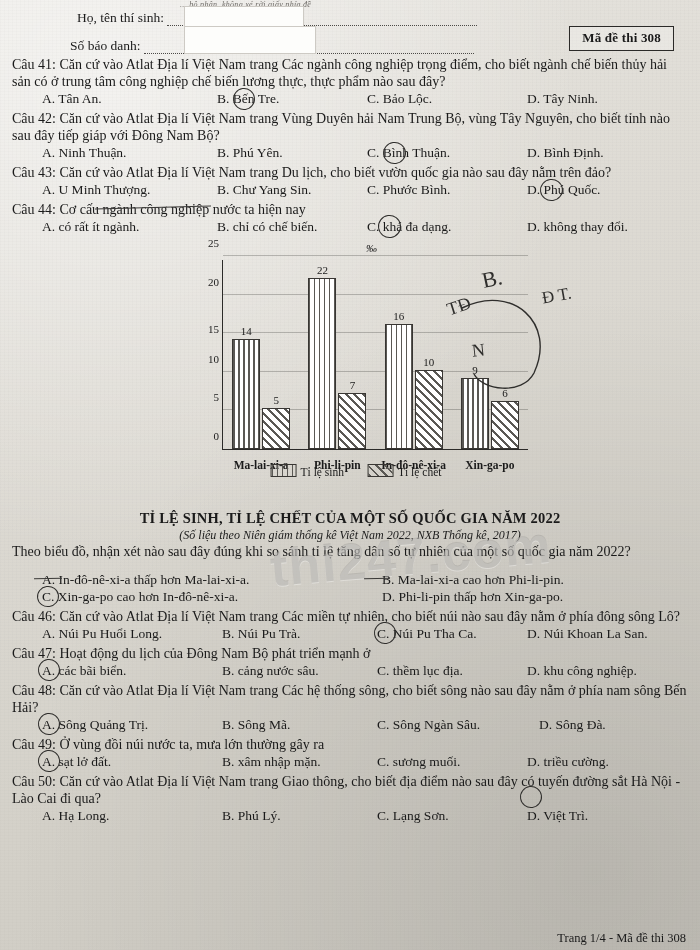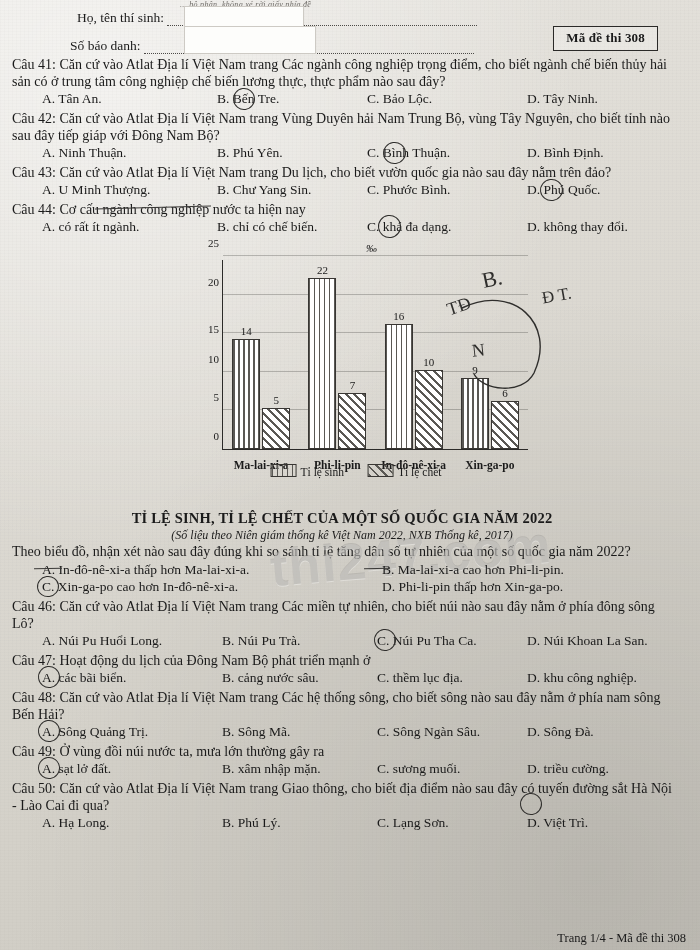--- a/index.html
+++ b/index.html
@@ -18,21 +18,21 @@
       radial-gradient(circle at 85% 92%, rgba(0,0,0,0.10), rgba(0,0,0,0) 55%),
       linear-gradient(160deg,#e9e7e2 0%,#dedbd4 35%,#d4d1c9 70%,#cbc8c0 100%);
   }
   .noise{
     position:absolute;inset:0;
     background-image:
       repeating-linear-gradient(0deg, rgba(0,0,0,0.012) 0px, rgba(0,0,0,0.012) 1px, rgba(255,255,255,0) 1px, rgba(255,255,255,0) 3px),
       repeating-linear-gradient(90deg, rgba(0,0,0,0.010) 0px, rgba(0,0,0,0.010) 1px, rgba(255,255,255,0) 1px, rgba(255,255,255,0) 4px);
     pointer-events:none;
   }
-  .content{position:absolute;inset:0;padding:4px 28px 0 12px;}
+  .content{position:absolute;inset:0;padding:4px 12px 0 12px;}
 
   
   .toptrim{
     position:absolute;top:0;left:180px;width:420px;height:12px;
     font-size:8px;color:#6d6a66;font-style:italic;letter-spacing:.3px;
     white-space:nowrap;overflow:hidden;
   }
   .hdr{position:relative;height:52px;}
   .hdr .lbl{font-size:13.5px;}
   .hdr .l1{position:absolute;left:65px;top:6px;}
@@ -265,21 +265,21 @@
       <div class="scribble" style="left:460px;top:102px;font-size:18px;transform:rotate(-6deg);">N</div>
       <svg width="120" height="120" style="position:absolute;left:440px;top:40px;pointer-events:none;">
         <path d="M10 30 C 60 5, 105 45, 82 95 C 70 118, 30 112, 22 96" fill="none" stroke="#2f2e2c" stroke-width="1.4"></path>
       </svg>
     </div>
 
     <div class="charttitle">TỈ LỆ SINH, TỈ LỆ CHẾT CỦA MỘT SỐ QUỐC GIA NĂM 2022</div>
     <div class="chartsrc">(Số liệu theo Niên giám thống kê Việt Nam 2022, NXB Thống kê, 2017)</div>
 
     <div class="para">Theo biểu đồ, nhận xét nào sau đây đúng khi so sánh tỉ lệ tăng dân số tự nhiên của một số quốc gia năm 2022?</div>
-    <div class="opts" style="margin-top:2px;">
+    <div class="opts" style="margin-top:12px;">
       <div class="row">
         <span class="opt" style="width:340px;padding-left:30px;">A. In-đô-nê-xi-a thấp hơn Ma-lai-xi-a.</span>
         <span class="opt" style="flex:1;">B. Ma-lai-xi-a cao hơn Phi-li-pin.</span>
       </div>
       <div class="row">
         <span class="opt" style="width:340px;padding-left:30px;">C. Xin-ga-po cao hơn In-đô-nê-xi-a.</span>
         <span class="opt" style="flex:1;">D. Phi-li-pin thấp hơn Xin-ga-po.</span>
       </div>
       <div class="circ" style="left:25px;top:14px;width:20px;height:19px;"></div>
       <div class="strike" style="left:22px;top:6px;width:28px;"></div>
@@ -316,21 +316,21 @@
 
     <div class="q">
       <span class="num">Câu 48:</span>
       <span>Căn cứ vào Atlat Địa lí Việt Nam trang Các hệ thống sông, cho biết sông nào sau đây nằm ở phía nam sông Bến Hải?</span>
     </div>
     <div class="opts">
       <div class="row">
         <span class="opt" style="width:180px;padding-left:30px;">A. Sông Quảng Trị.</span>
         <span class="opt" style="width:155px;">B. Sông Mã.</span>
         <span class="opt" style="width:150px;">C. Sông Ngàn Sâu.</span>
-        <span class="opt" style="flex:1;">D. Sông Đà.</span>
+        <span class="opt" style="flex:1;margin-left:12px;">D. Sông Đà.</span>
       </div>
       <div class="circ" style="left:26px;top:-4px;width:20px;height:20px;"></div>
     </div>
 
     <div class="q">
       <span class="num">Câu 49:</span>
       <span>Ở vùng đồi núi nước ta, mưa lớn thường gây ra</span>
     </div>
     <div class="opts">
       <div class="row">

